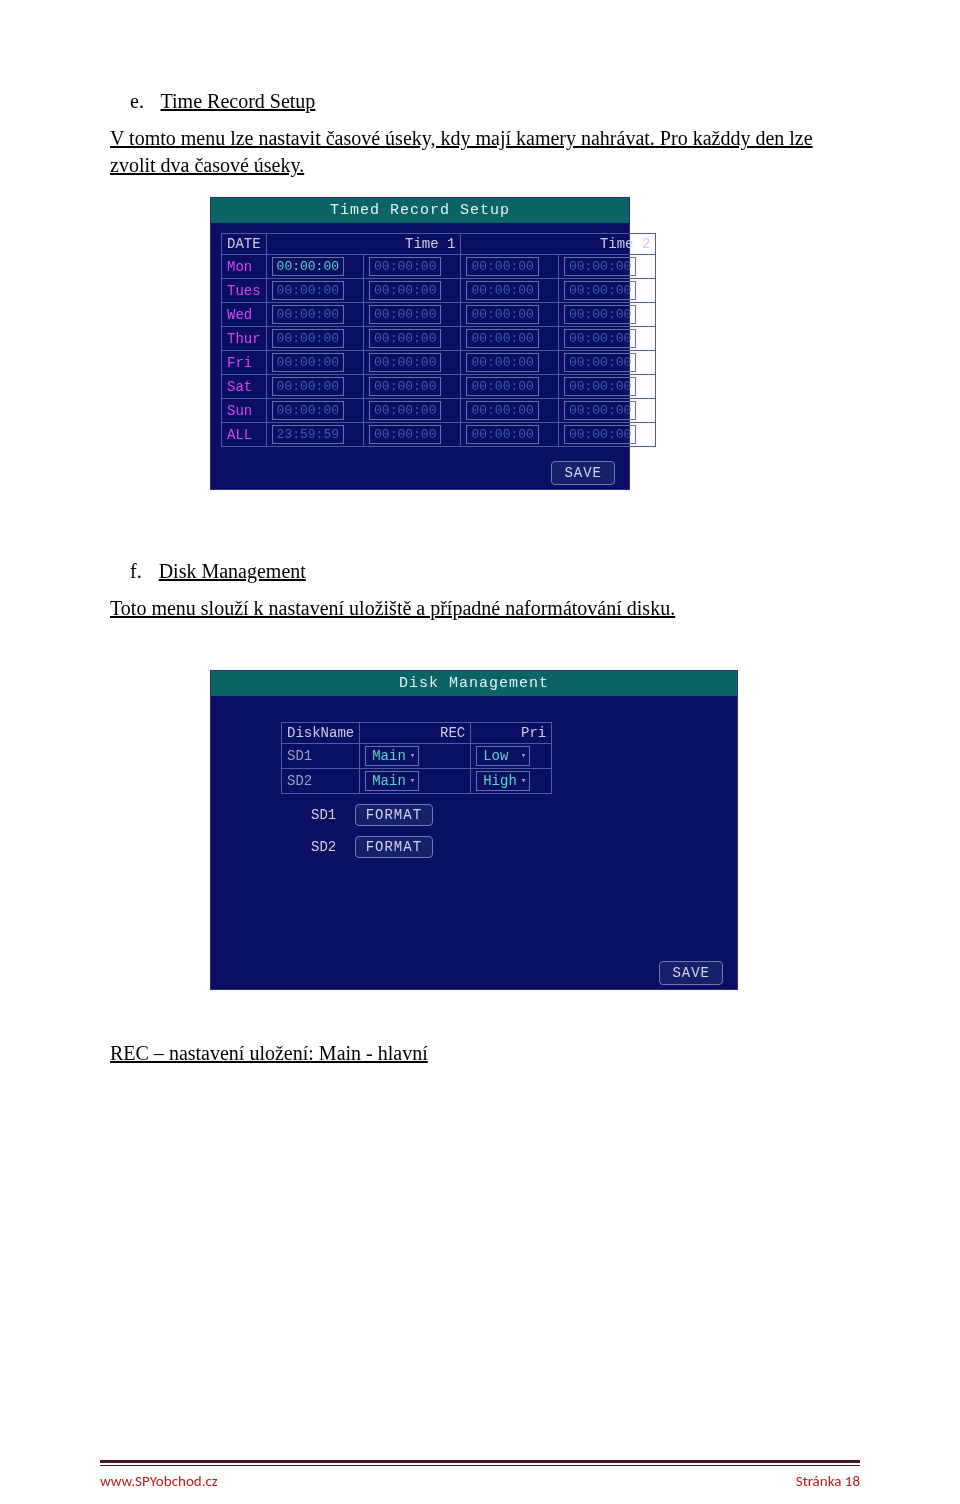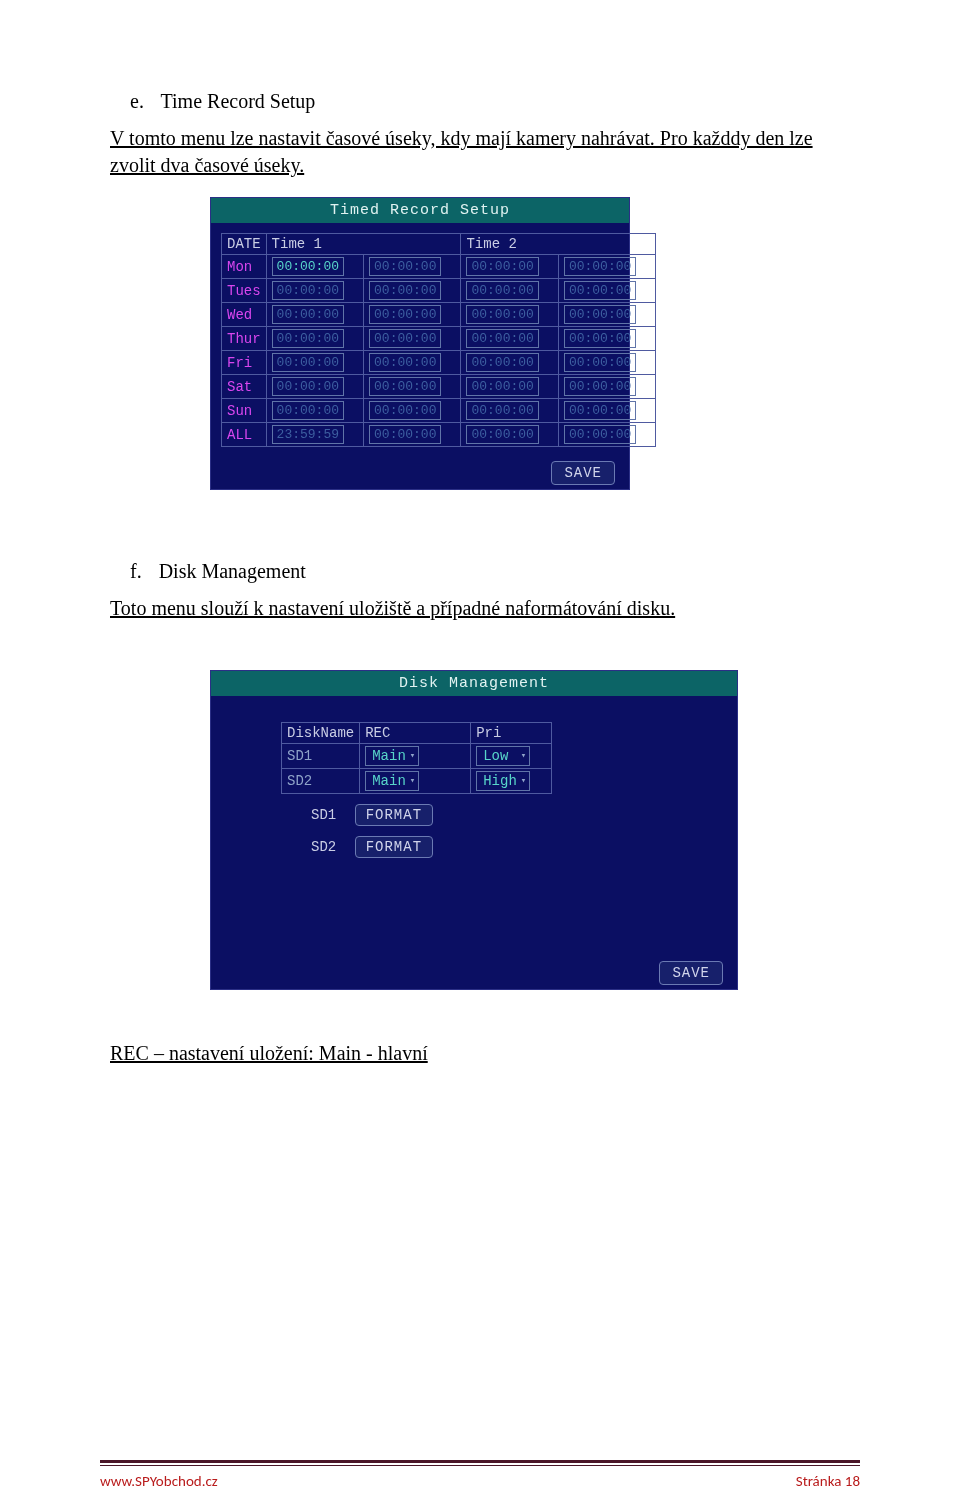--- a/index.html
+++ b/index.html
@@ -18,20 +18,21 @@
   .sec-heading {
     font-size: 20px;
     margin-bottom: 12px;
   }
   .sec-heading .letter {
     display: inline-block;
     margin-left: 20px;
     margin-right: 12px;
   }
   .sec-heading .title {
+    text-decoration: underline;
   }
   .para {
     font-size: 20px;
     line-height: 1.35;
     margin-bottom: 18px;
     text-decoration: underline;
   }
   .indent-list {
     margin-left: 260px;
     font-size: 20px;
@@ -65,21 +66,21 @@
     color: #8fa3c9;
   }
   .shot th, .shot td {
     border: 1px solid #4f5aa0;
     padding: 2px 5px;
     text-align: left;
     white-space: nowrap;
   }
   .shot th {
     font-weight: normal;
-    text-align: left;
+    text-align: right;
     color: #c9cde4;
   }
   .shot .time-cell {
     border: 1px solid #6074a8;
     padding: 1px 4px;
     display: inline-block;
     margin-right: 14px;
     font-size: 13px;
     color: #3d5fa0;
   }

